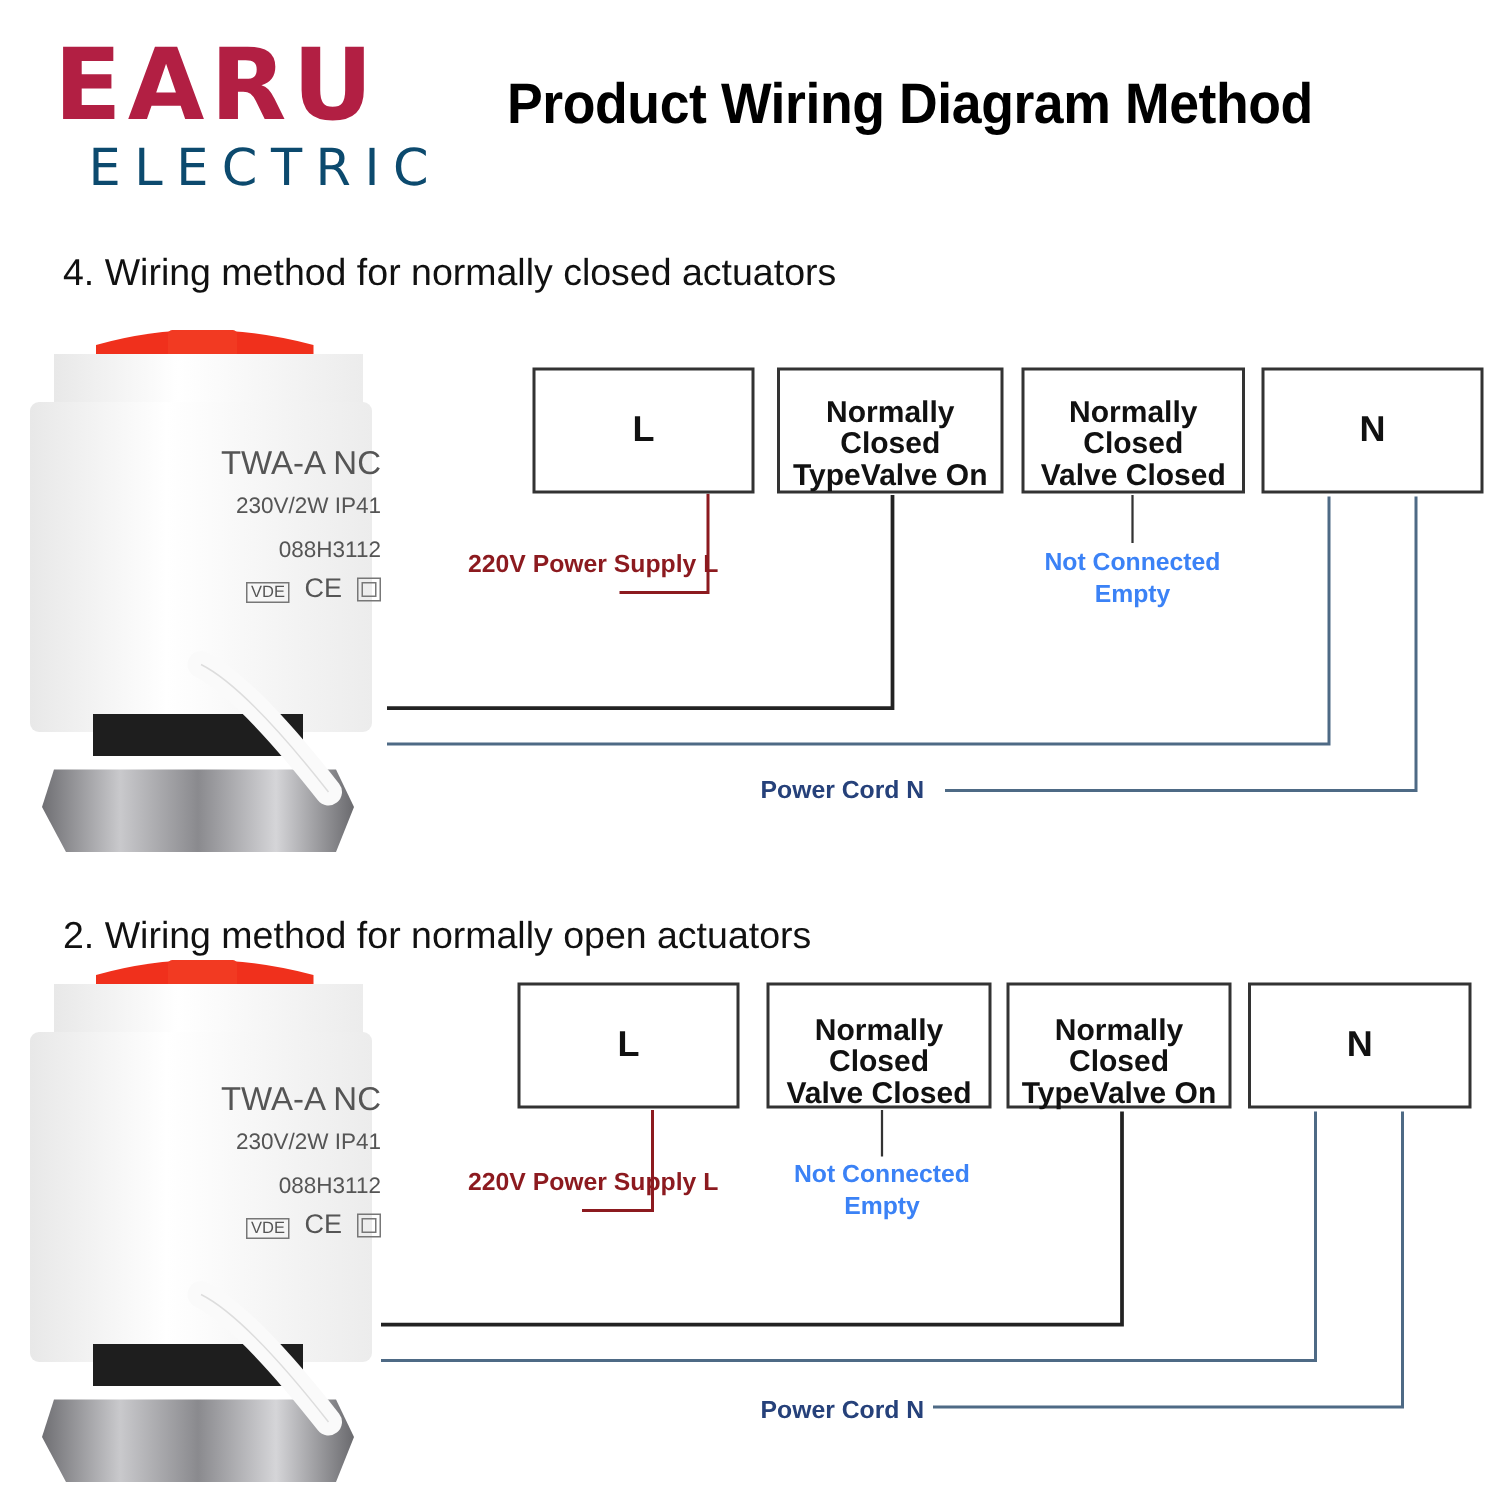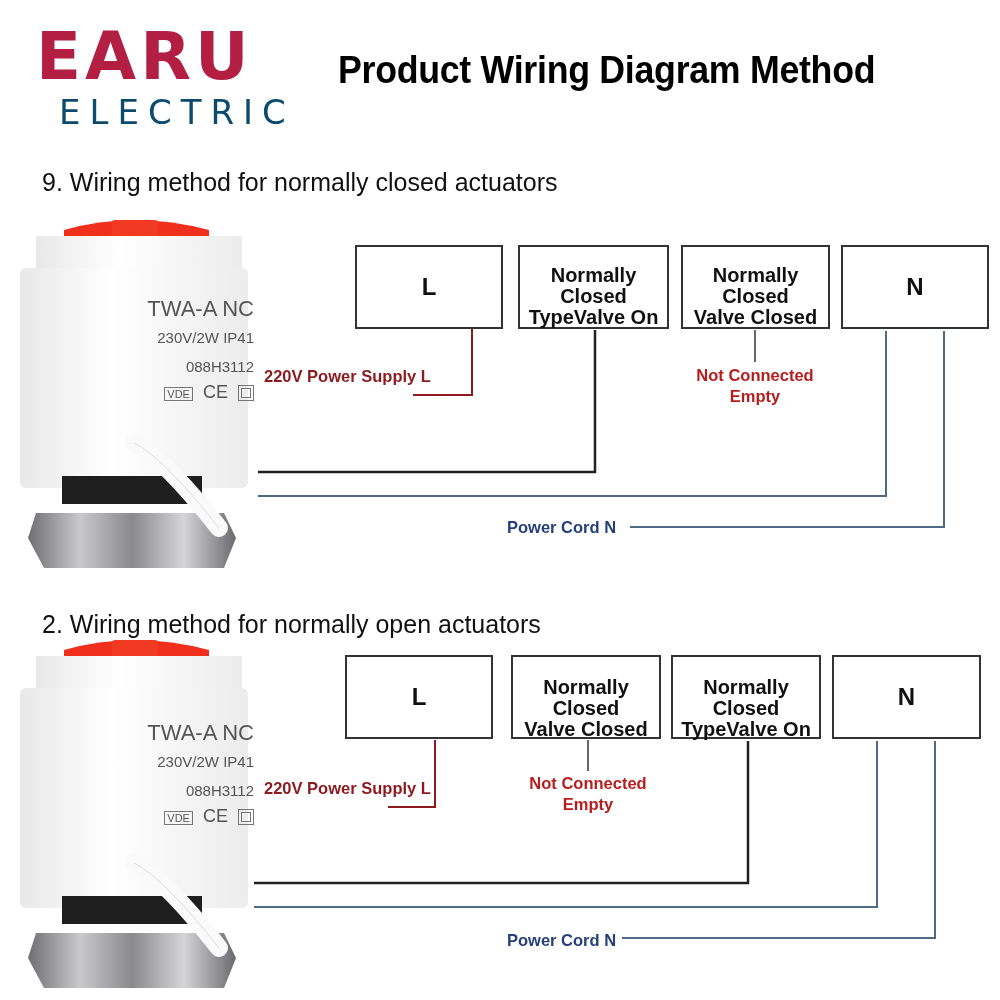--- a/index.html
+++ b/index.html
@@ -6,35 +6,35 @@
   body{width:1000px;height:1000px;position:relative;overflow:hidden;font-family:"Liberation Sans",sans-serif;}
   .abs{position:absolute;}
   .logo-main{left:36px;top:24px;font-size:66px;font-weight:bold;color:#b21f43;letter-spacing:4px;line-height:66px;font-family:"DejaVu Sans",sans-serif;}
   .logo-sub{left:38px;top:94px;font-size:34px;color:#0c4a6e;letter-spacing:9px;line-height:36px;font-family:"DejaVu Sans",sans-serif;margin-left:21px;}
   .title{left:338px;top:46px;font-size:38px;font-weight:bold;color:#000;line-height:48px;letter-spacing:-0.3px;transform:scaleX(0.94);transform-origin:left;}
   .section-title{left:42px;font-size:25px;color:#111;line-height:30px;}
   .box{position:absolute;border:2px solid #333;background:#fff;box-sizing:border-box;display:flex;align-items:center;justify-content:center;text-align:center;font-weight:bold;color:#111;}
   .box.big{font-size:24px;}
   .box.small{font-size:20px;line-height:21px;}
   .label{position:absolute;font-weight:bold;font-size:16.5px;line-height:21px;text-align:center;}
-  .red{color:#8c1a1f;}
+  .red{color:#8c1a1f;margin-left:48px;}
   .navy{color:#26417a;}
-  .dark{color:#b91c1c;}
+  .dark{color:#3b82f6;}
   svg.wires{position:absolute;left:0;top:0;}
   .actuator{position:absolute;width:240px;height:370px;}
   .act-text{position:absolute;left:0;width:240px;text-align:right;color:#555;}
 </style>
 </head>
 <body>
 
 <div class="abs logo-main">EARU</div>
 <div class="abs logo-sub">ELECTRIC</div>
 <div class="abs title">Product Wiring Diagram Method</div>
 
-<div class="abs section-title" style="top:167px">9. Wiring method for normally closed actuators</div>
+<div class="abs section-title" style="top:167px">4. Wiring method for normally closed actuators</div>
 <div class="abs section-title" style="top:609px">2. Wiring method for normally open actuators</div>
 
 <svg class="wires" width="1000" height="1000">
 
   <polyline points="413,395 472,395 472,329" fill="none" stroke="#8c1a1f" stroke-width="2"></polyline>
   <polyline points="258,472 595,472 595,330" fill="none" stroke="#222" stroke-width="2.5"></polyline>
   <line x1="755" y1="330" x2="755" y2="362" stroke="#333" stroke-width="1.5"></line>
   <polyline points="258,496 886,496 886,331" fill="none" stroke="#4e6a85" stroke-width="2"></polyline>
   <polyline points="630,527 944,527 944,331" fill="none" stroke="#4e6a85" stroke-width="2"></polyline>
 

